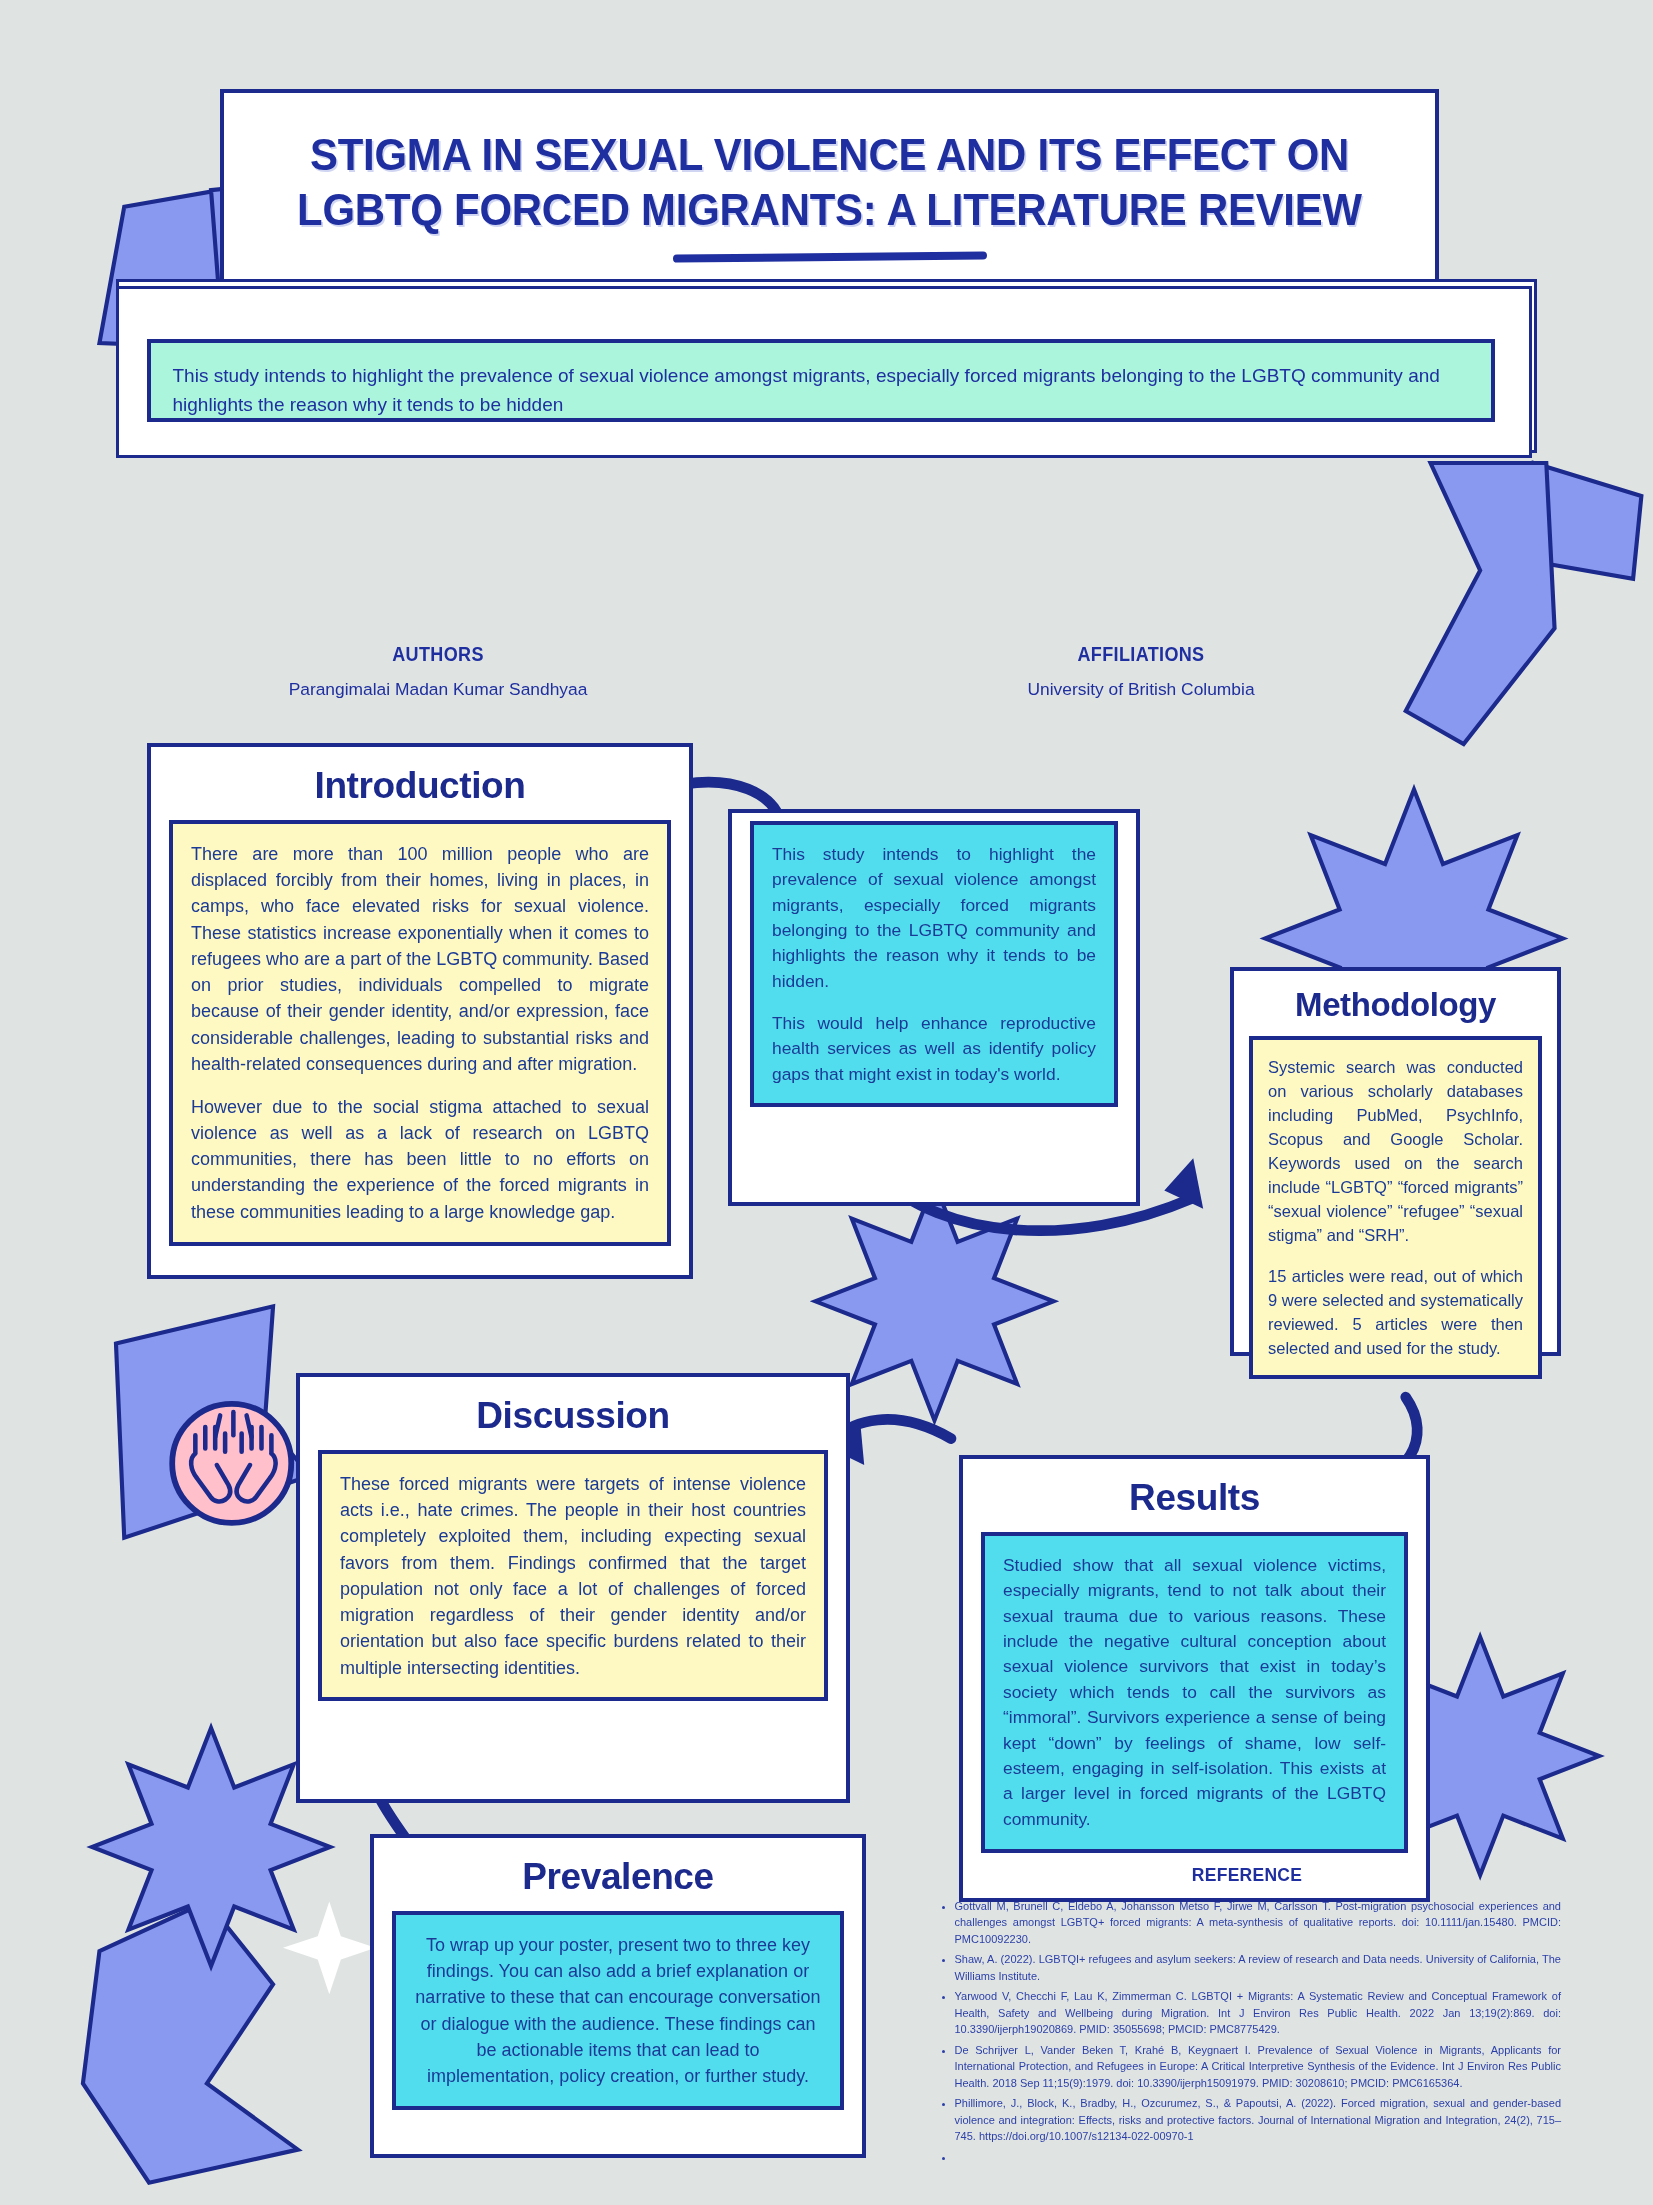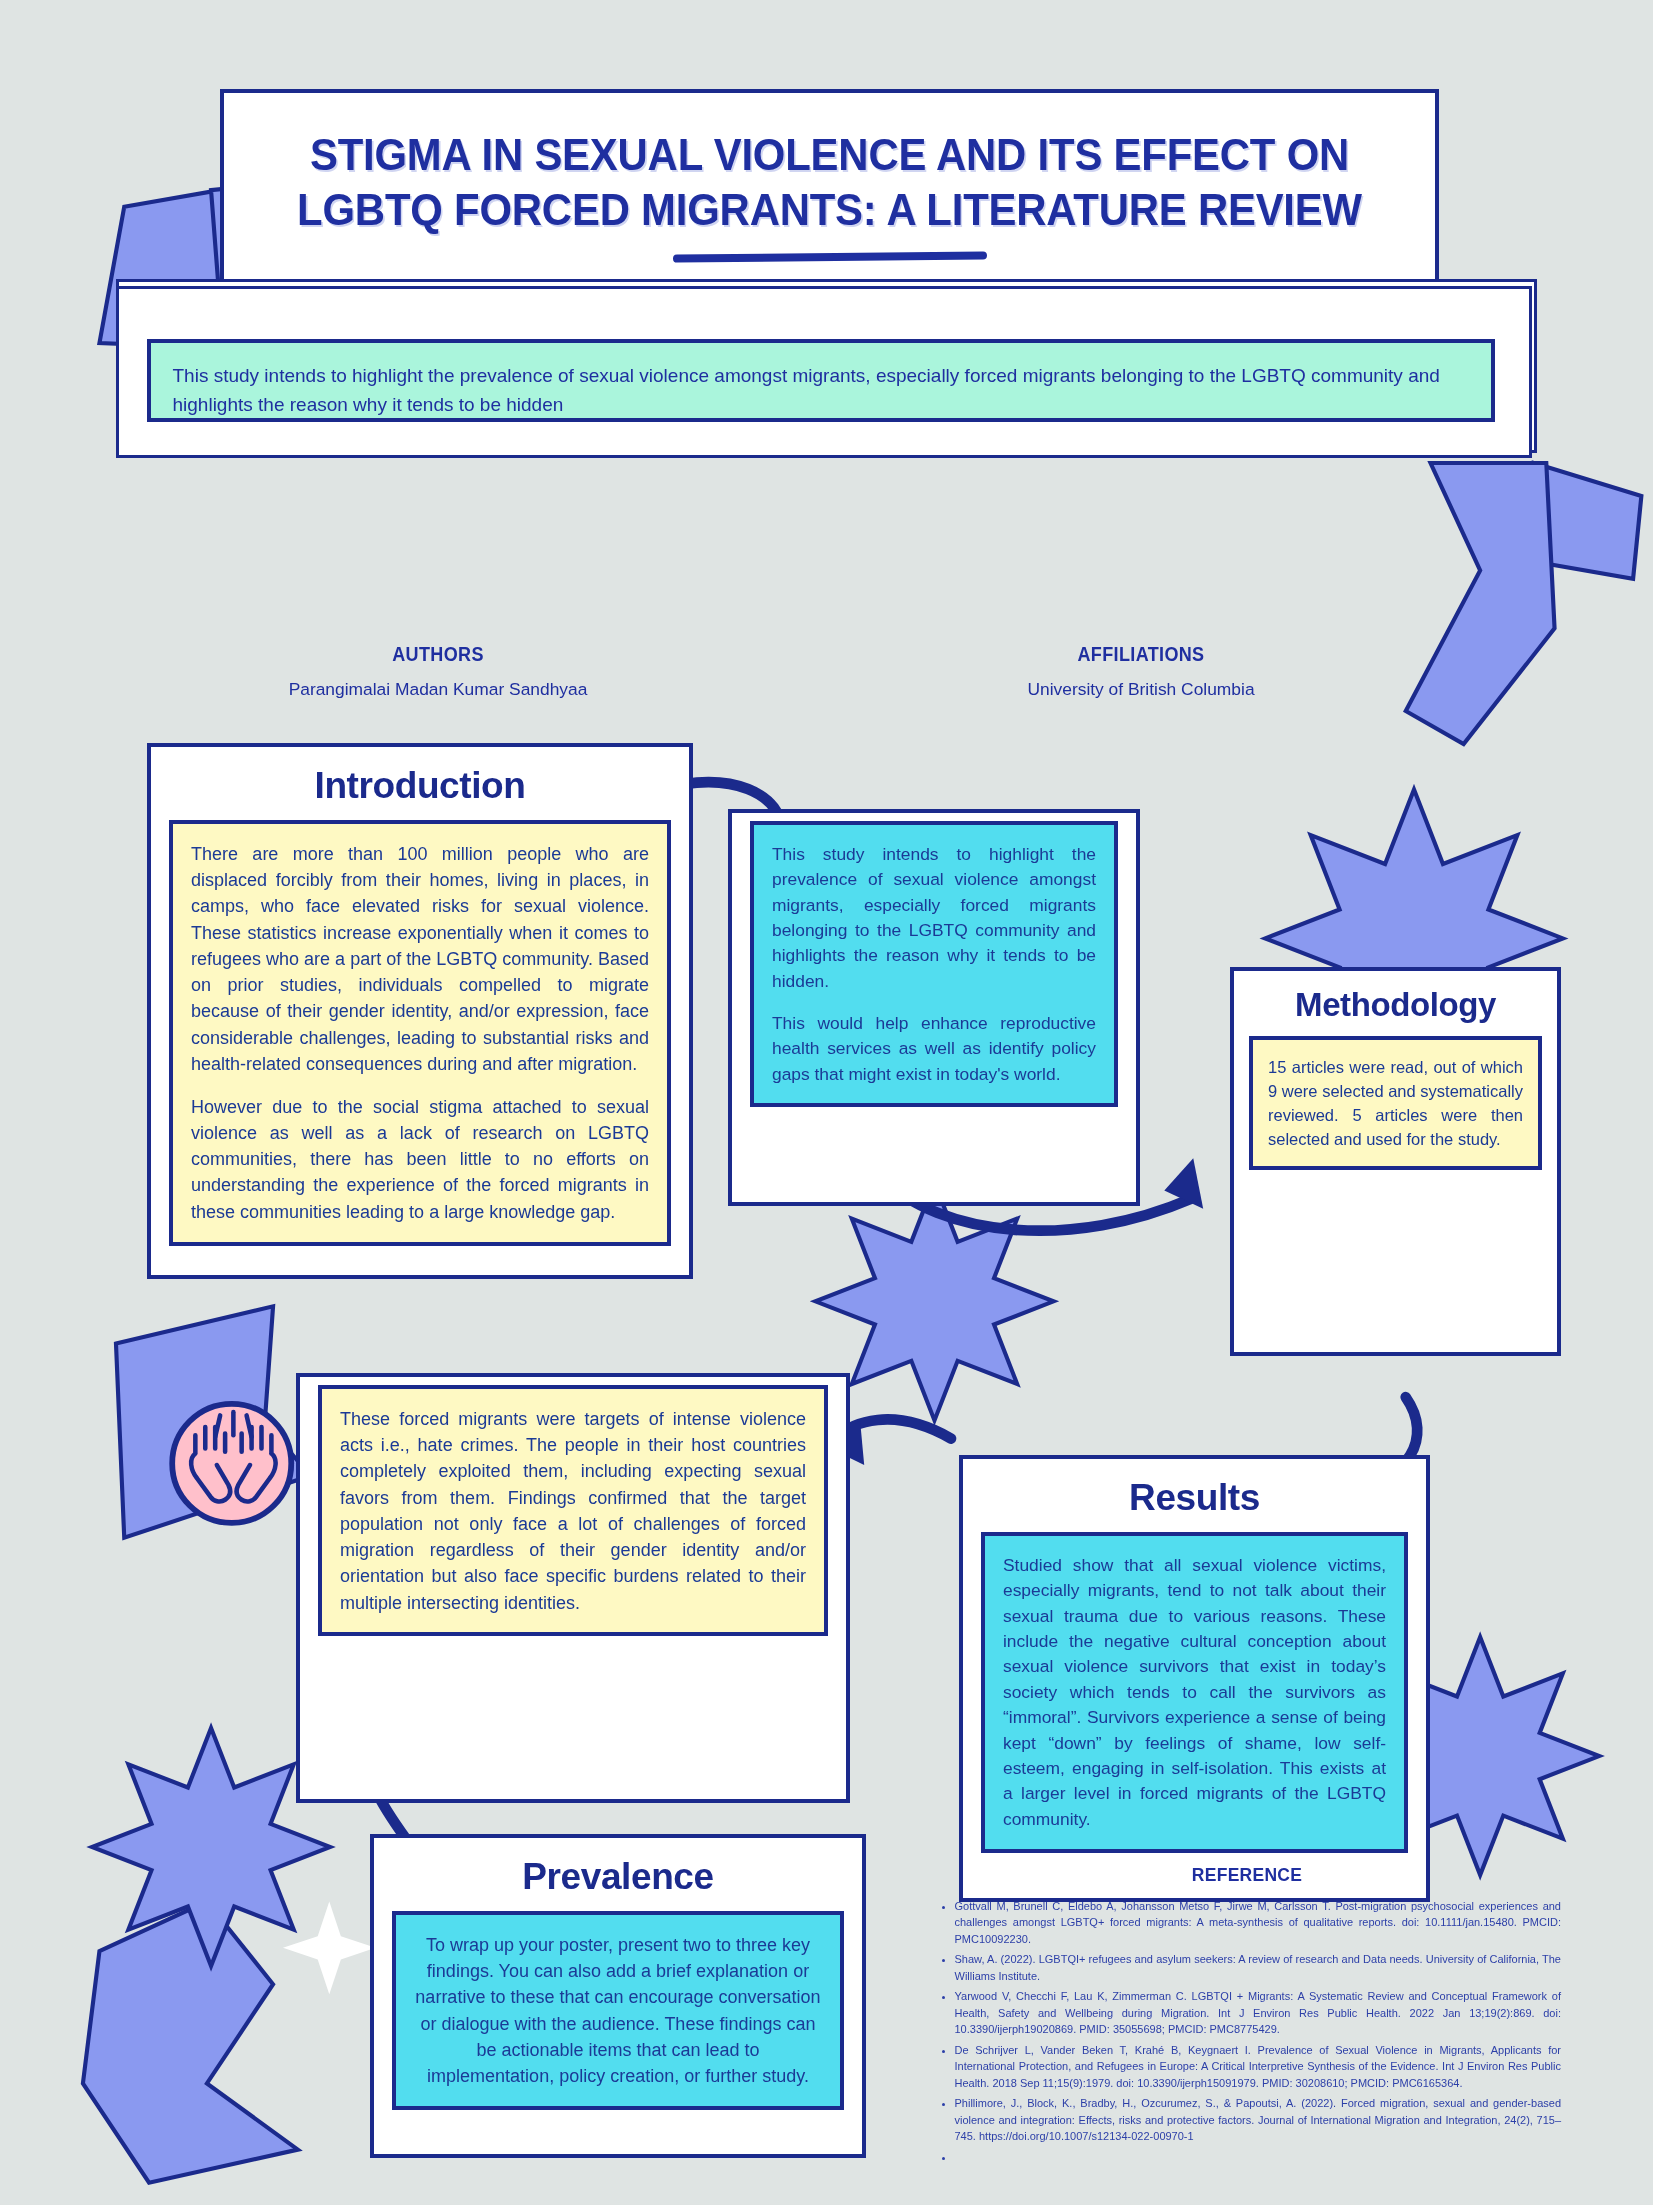--- a/index.html
+++ b/index.html
@@ -218,25 +218,27 @@
   <div class="section" style="left:728px; top:809px; width:412px; height:397px;">
     <div class="sec-body cyan" style="font-size:17.4px;">
       <p>This study intends to highlight the prevalence of sexual violence amongst migrants, especially forced migrants belonging to the LGBTQ community and highlights the reason why it tends to be hidden.</p>
       <p>This would help enhance reproductive health services as well as identify policy gaps that might exist in today's world.</p>
     </div>
   </div>
 
   <div class="section" style="left:1230px; top:967px; width:331px; height:389px;">
     <div class="sec-title" style="font-size:33px; padding-top:15px;">Methodology</div>
     <div class="sec-body mint" style="font-size:16.5px; margin:6.6px 15px 15px; padding:15px 15px;">
+      <p>Systemic search was conducted on various scholarly databases including PubMed, PsychInfo, Scopus and Google Scholar. Keywords used on the search include “LGBTQ” “forced migrants” “sexual violence” “refugee” “sexual stigma” and “SRH”.</p>
       <p>15 articles were read, out of which 9 were selected and systematically reviewed. 5 articles were then selected and used for the study.</p>
     </div>
   </div>
 
   <div class="section" style="left:296px; top:1373px; width:554px; height:430px;">
+    <div class="sec-title">Discussion</div>
     <div class="sec-body mint">
       <p>These forced migrants were targets of intense violence acts i.e., hate crimes. The people in their host countries completely exploited them, including expecting sexual favors from them. Findings confirmed that the target population not only face a lot of challenges of forced migration regardless of their gender identity and/or orientation but also face specific burdens related to their multiple intersecting identities.</p>
     </div>
   </div>
 
   <div class="section" style="left:959px; top:1455px; width:471px; height:447px;">
     <div class="sec-title">Results</div>
     <div class="sec-body cyan" style="font-size:17.4px;">
       <p>Studied show that all sexual violence victims, especially migrants, tend to not talk about their sexual trauma due to various reasons. These include the negative cultural conception about sexual violence survivors that exist in today’s society which tends to call the survivors as “immoral”. Survivors experience a sense of being kept “down” by feelings of shame, low self-esteem, engaging in self-isolation. This exists at a larger level in forced migrants of the LGBTQ community.</p>
     </div>

